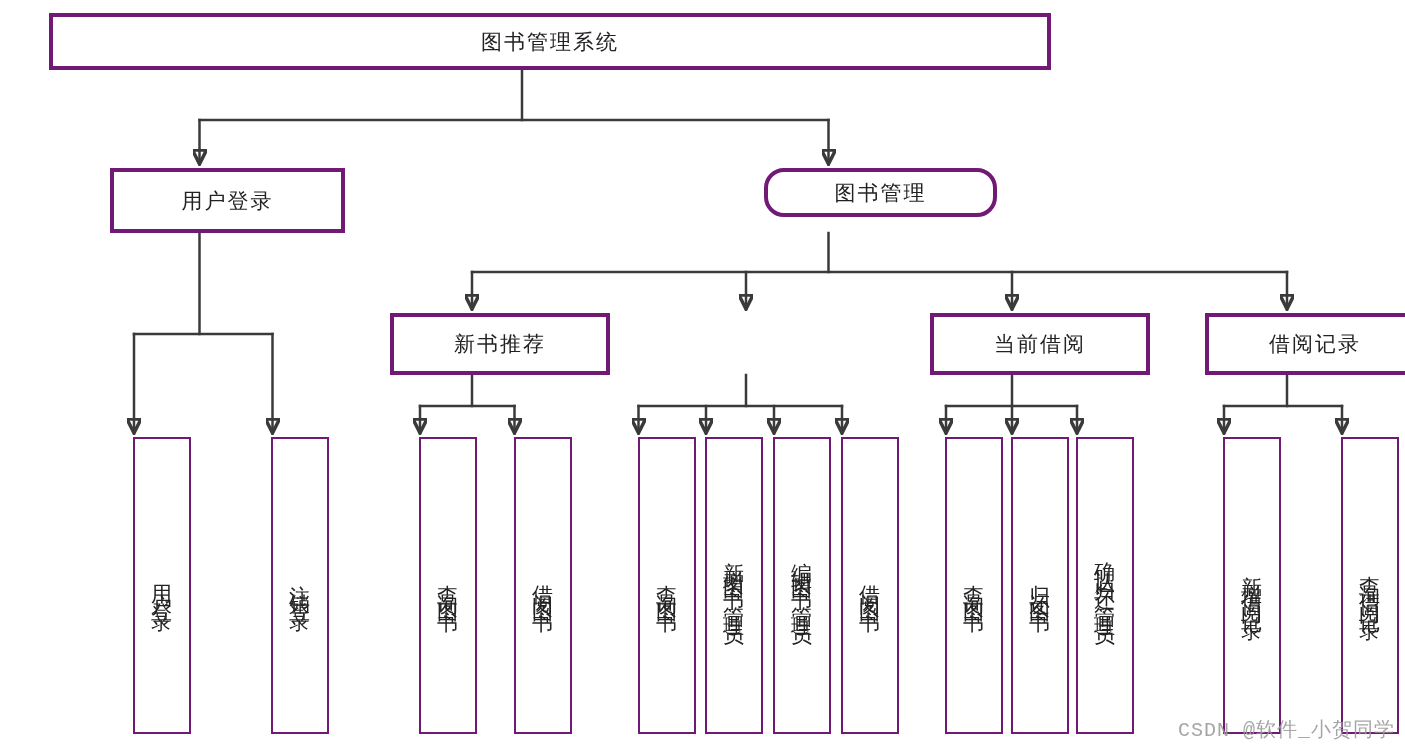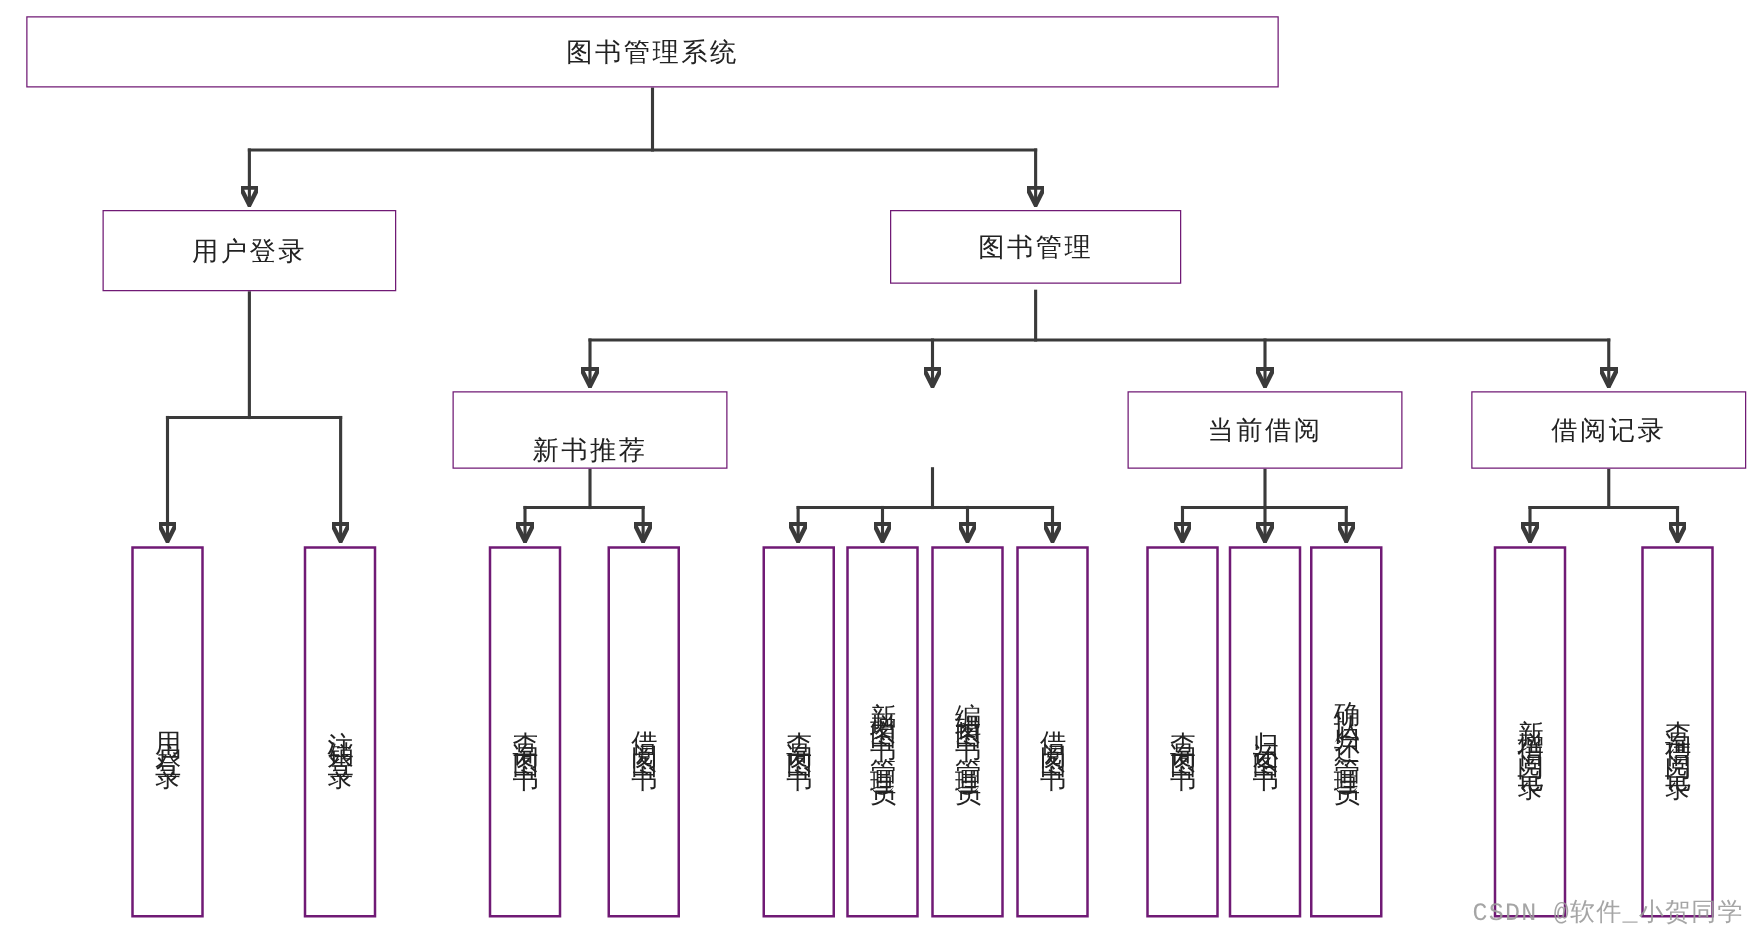--- a/index.html
+++ b/index.html
@@ -8,39 +8,40 @@
     width:1405px;height:747px;
     background:#ffffff;
     overflow:hidden;
     font-family:"Liberation Sans","DejaVu Sans",sans-serif;
     color:#222222;
   }
   #connectors{position:absolute;left:0;top:0;z-index:1;}
   #connectors path{stroke:#3a3a3a;stroke-width:2.5;fill:none;stroke-linecap:square;}
   .box{
     position:absolute;box-sizing:border-box;
-    border:1px solid #701a75;background:#ffffff;
+    border:4px solid #701a75;background:#ffffff;
     display:flex;align-items:center;justify-content:center;
     z-index:2;
+    margin-left:28px;
   }
   .box .lbl{font-size:21px;letter-spacing:2px;color:#222222;white-space:nowrap;}
   .leaf{border-width:2.5px;}
   .leaf .lbl{
     writing-mode:vertical-rl;
     letter-spacing:9px;
     font-size:21px;
     line-height:1;
     white-space:normal;
   }
   
   .n-root {left:21px;  top:13px;  width:1002px;height:57px;}
   .n-l2a  {left:82px;  top:168px; width:235px; height:65px;}
-  .n-l2b  {left:712px; top:168px; width:233px; height:59px;}
+  .n-l2b  {left:736px; top:168px; width:233px; height:49px;border-radius:20px;}
   .n-l3   {top:313px;  width:220px;height:62px;}
-  .n-l3a  {left:362px;align-items:flex-end;} .n-l3b{left:636px;} .n-l3c{left:902px;} .n-l3d{left:1177px;}
+  .n-l3a  {left:362px;} .n-l3b{left:636px;} .n-l3c{left:902px;} .n-l3d{left:1177px;}
   .leaf   {top:437px;  width:58px; height:297px;}
   .lf0{left:105px;}  .lf1{left:243px;}  .lf2{left:391px;}  .lf3{left:486px;}
   .lf4{left:610px;}  .lf5{left:677px;}  .lf6{left:745px;}  .lf7{left:813px;}
   .lf8{left:917px;}  .lf9{left:983px;}  .lf10{left:1048px;}.lf11{left:1195px;}
   .lf12{left:1313px;}
   #watermark{
     position:absolute;right:10px;bottom:4px;z-index:5;
     font-size:20px;letter-spacing:1px;
     color:rgba(155,155,155,0.9);
     font-family:Liberation Mono, monospace;

